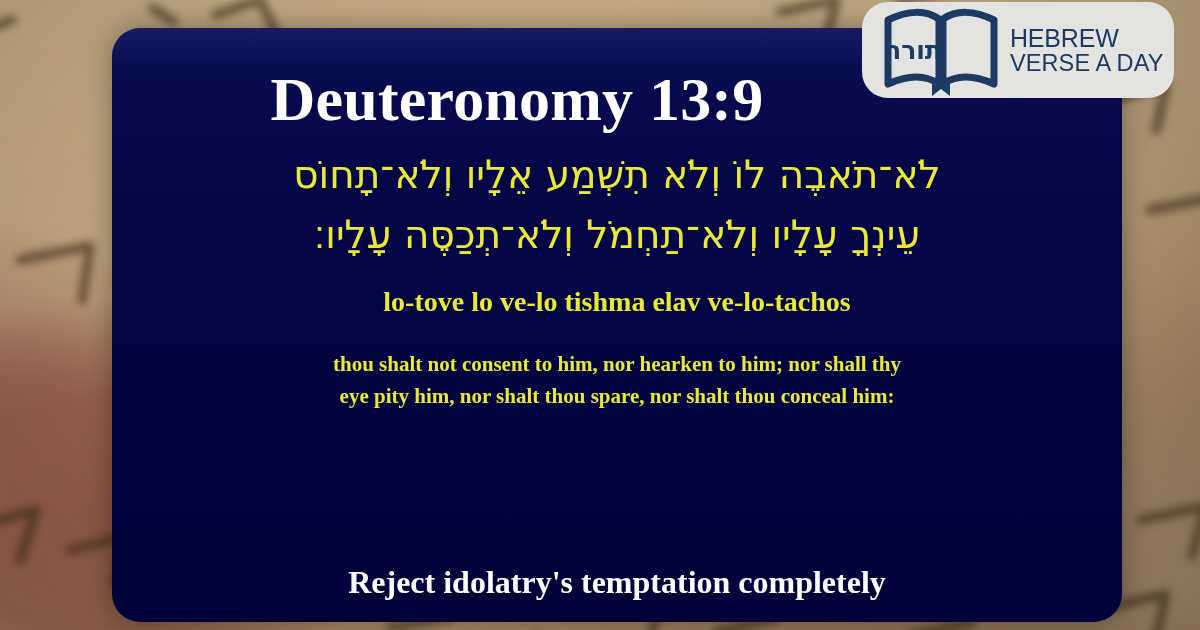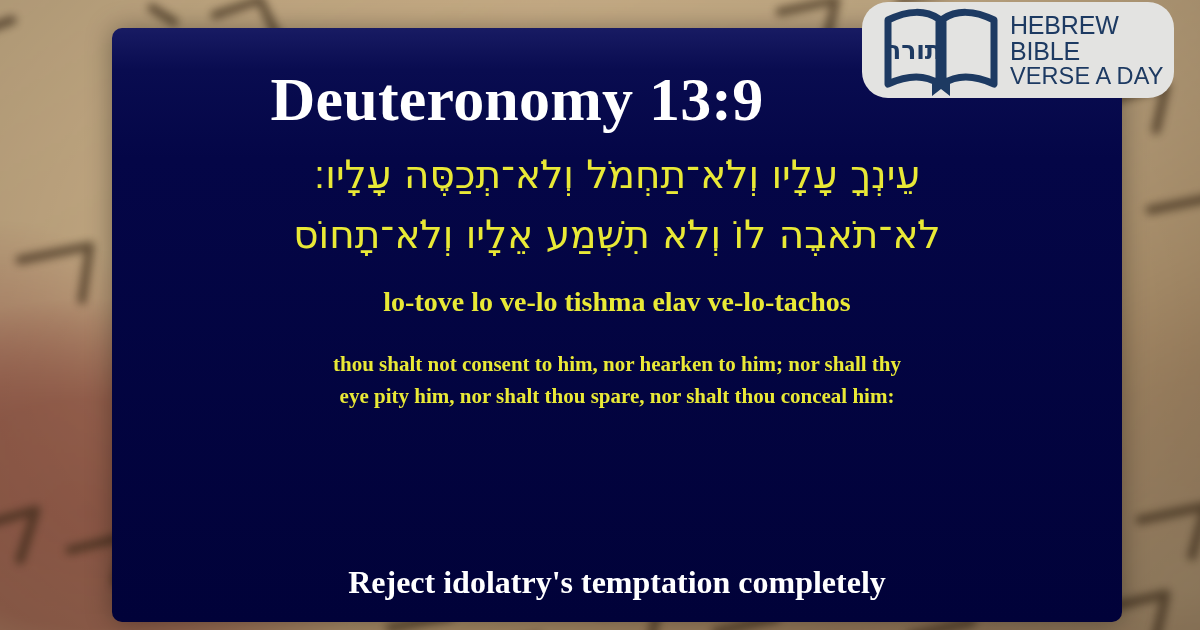--- a/index.html
+++ b/index.html
@@ -49,21 +49,21 @@
 
   
   .panel {
     position: absolute;
     left: 112px;
     top: 28px;
     width: 1010px;
     height: 594px;
     background: #04064a;
     background-image: linear-gradient(180deg, #181b63 0%, #090c50 7%, #040647 22%, #010239 100%);
-    border-radius: 10px;
+    border-radius: 28px;
     box-shadow: 0 0 26px rgba(0,0,0,0.35);
     overflow: hidden;
   }
 
   .panel-inner {
     position: absolute;
     inset: 0;
     display: flex;
     flex-direction: column;
     align-items: center;
@@ -201,22 +201,22 @@
   </svg>
 
   <div class="bg-vignette"></div>
 
   <div class="panel">
     <div class="panel-inner">
 
       <div class="verse-title">Deuteronomy 13:9</div>
 
       <div class="hebrew-block">
+        <div class="hebrew-line">לֹא־תֹאבֶה לוֹ וְלֹא תִשְׁמַע אֵלָיו וְלֹא־תָחוֹס</div>
         <div class="hebrew-line">עֵינְךָ עָלָיו וְלֹא־תַחְמֹל וְלֹא־תְכַסֶּה עָלָיו׃</div>
-        <div class="hebrew-line">לֹא־תֹאבֶה לוֹ וְלֹא תִשְׁמַע אֵלָיו וְלֹא־תָחוֹס</div>
       </div>
 
       <div class="translit-block">
         <div>lo-tove lo ve-lo tishma elav ve-lo-tachos</div>
       </div>
 
       <div class="translation-block">
         <div>thou shalt not consent to him, nor hearken to him; nor shall thy</div>
         <div>eye pity him, nor shalt thou spare, nor shalt thou conceal him:</div>
       </div>
@@ -235,19 +235,18 @@
 
       <rect x="55.5" y="15" width="7" height="70" fill="#1d3a62"></rect>
 
       <path d="M50 78 L68 78 L68 94 L59 87 L50 94 Z" fill="#1d3a62"></path>
 
       <text x="31" y="57" text-anchor="middle" font-family="DejaVu Sans, sans-serif" font-size="25" font-weight="700" fill="#1d3a62" direction="rtl">תורה</text>
     </svg>
 
     <div class="logo-words">
       <div class="w1">HEBREW</div>
-      <div class="w2">BIBLE</div>
       <div class="w3">VERSE A DAY</div>
     </div>
 
   </div>
 
 </div>
 
 </body></html>

